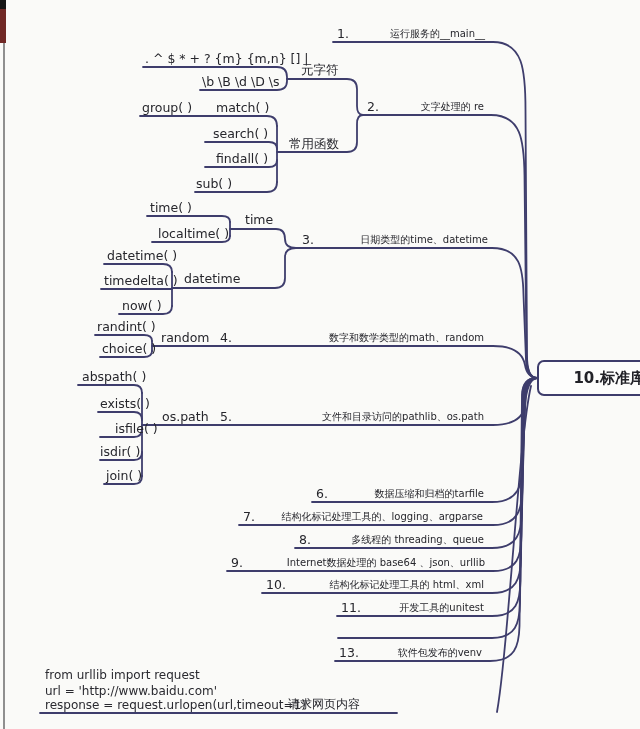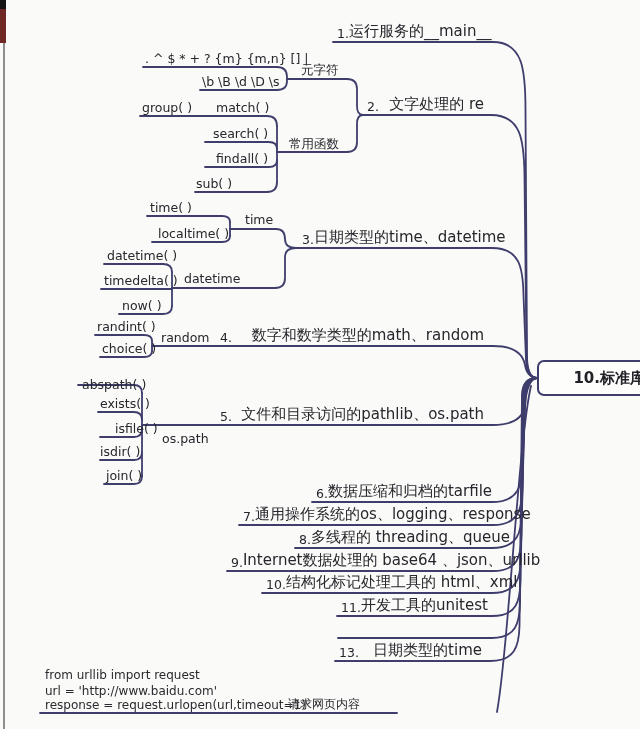--- a/index.html
+++ b/index.html
@@ -2,21 +2,21 @@
 <html><head>
 <meta charset="utf-8">
 <style>
   html,body{margin:0;padding:0;}
   body{font-family:"DejaVu Sans","Liberation Sans",sans-serif;background:#e9e9e7;}
   #stage{position:relative;width:640px;height:729px;background:#fafaf8;overflow:hidden;}
   #wires{position:absolute;left:0;top:0;}
   .lbl{position:absolute;white-space:nowrap;font-size:12.5px;color:#26262c;line-height:15px;}
   .row{position:absolute;display:flex;justify-content:space-between;align-items:flex-end;height:16px;}
   .row .num{font-size:12.5px;color:#26262c;}
-  .row .txt{font-size:15px;color:#26262c;white-space:nowrap;}
+  .row .txt{font-size:10px;color:#26262c;white-space:nowrap;}
   .code{position:absolute;white-space:nowrap;font-size:12px;color:#2a2a30;line-height:14px;}
   #root-box{position:absolute;left:537px;top:360px;width:110px;height:36px;border:2.5px solid #3e3d6c;
     border-radius:7px;background:#fdfdfc;display:flex;align-items:center;justify-content:flex-end;
     font-size:15px;font-weight:bold;color:#222228;box-sizing:border-box;}
   .edge{position:absolute;}
 </style>
 </head>
 <body>
 
 <div id="stage">
@@ -97,41 +97,41 @@
   <div class="row" style="left:220px;top:408px;width:264px;">
     <span class="num">5.</span>
     <span class="txt">文件和目录访问的pathlib、os.path</span>
   </div>
   <div class="row" style="left:316px;top:485px;width:168px;">
     <span class="num">6.</span>
     <span class="txt">数据压缩和归档的tarfile</span>
   </div>
   <div class="row" style="left:243px;top:508px;width:240px;">
     <span class="num">7.</span>
-    <span class="txt">通用操作系统的os、logging、response</span>
+    <span class="txt">结构化标记处理工具的、logging、argparse</span>
   </div>
   <div class="row" style="left:299px;top:531px;width:185px;">
     <span class="num">8.</span>
     <span class="txt">多线程的 threading、queue</span>
   </div>
   <div class="row" style="left:231px;top:554px;width:254px;">
     <span class="num">9.</span>
     <span class="txt">Internet数据处理的 base64 、json、urllib</span>
   </div>
   <div class="row" style="left:266px;top:576px;width:218px;">
     <span class="num">10.</span>
     <span class="txt">结构化标记处理工具的 html、xml</span>
   </div>
   <div class="row" style="left:341px;top:599px;width:143px;">
     <span class="num">11.</span>
     <span class="txt">开发工具的unitest</span>
   </div>
   <div class="row" style="left:339px;top:644px;width:143px;">
     <span class="num">13.</span>
-    <span class="txt">日期类型的time</span>
+    <span class="txt">软件包发布的venv</span>
   </div>
 
   <div class="lbl" style="left:145px;top:51px;">. ^ $ * + ? {m} {m,n} [] |</div>
   <div class="lbl" style="left:202px;top:74px;">\b \B \d \D \s</div>
   <div class="lbl" style="left:301px;top:62px;">元字符</div>
   <div class="lbl" style="left:142px;top:100px;">group( )</div>
   <div class="lbl" style="left:216px;top:100px;">match( )</div>
   <div class="lbl" style="left:213px;top:126px;">search( )</div>
   <div class="lbl" style="left:216px;top:151px;">findall( )</div>
   <div class="lbl" style="left:196px;top:176px;">sub( )</div>
@@ -142,26 +142,26 @@
   <div class="lbl" style="left:245px;top:212px;">time</div>
   <div class="lbl" style="left:107px;top:248px;">datetime( )</div>
   <div class="lbl" style="left:104px;top:273px;">timedelta( )</div>
   <div class="lbl" style="left:122px;top:298px;">now( )</div>
   <div class="lbl" style="left:184px;top:271px;">datetime</div>
 
   <div class="lbl" style="left:97px;top:319px;">randint( )</div>
   <div class="lbl" style="left:102px;top:341px;">choice( )</div>
   <div class="lbl" style="left:161px;top:330px;">random</div>
 
-  <div class="lbl" style="left:82px;top:369px;margin-top:8px;">abspath( )</div>
+  <div class="lbl" style="left:82px;top:369px;">abspath( )</div>
   <div class="lbl" style="left:100px;top:396px;">exists( )</div>
   <div class="lbl" style="left:115px;top:421px;">isfile( )</div>
   <div class="lbl" style="left:100px;top:444px;">isdir( )</div>
   <div class="lbl" style="left:106px;top:468px;">join( )</div>
-  <div class="lbl" style="left:162px;top:431px;">os.path</div>
+  <div class="lbl" style="left:162px;top:409px;">os.path</div>
 
   <div id="root-box">
     <span>10.标准库</span>
   </div>
 
   <div class="code" style="left:45px;top:684px;">url = 'http://www.baidu.com'</div>
   <div class="code" style="left:45px;top:668px;">from urllib import request</div>
   <div class="code" style="left:45px;top:698px;">response = request.urlopen(url,timeout=1)</div>
   <div class="lbl" style="left:288px;top:697px;font-size:12px;">请求网页内容</div>
 

